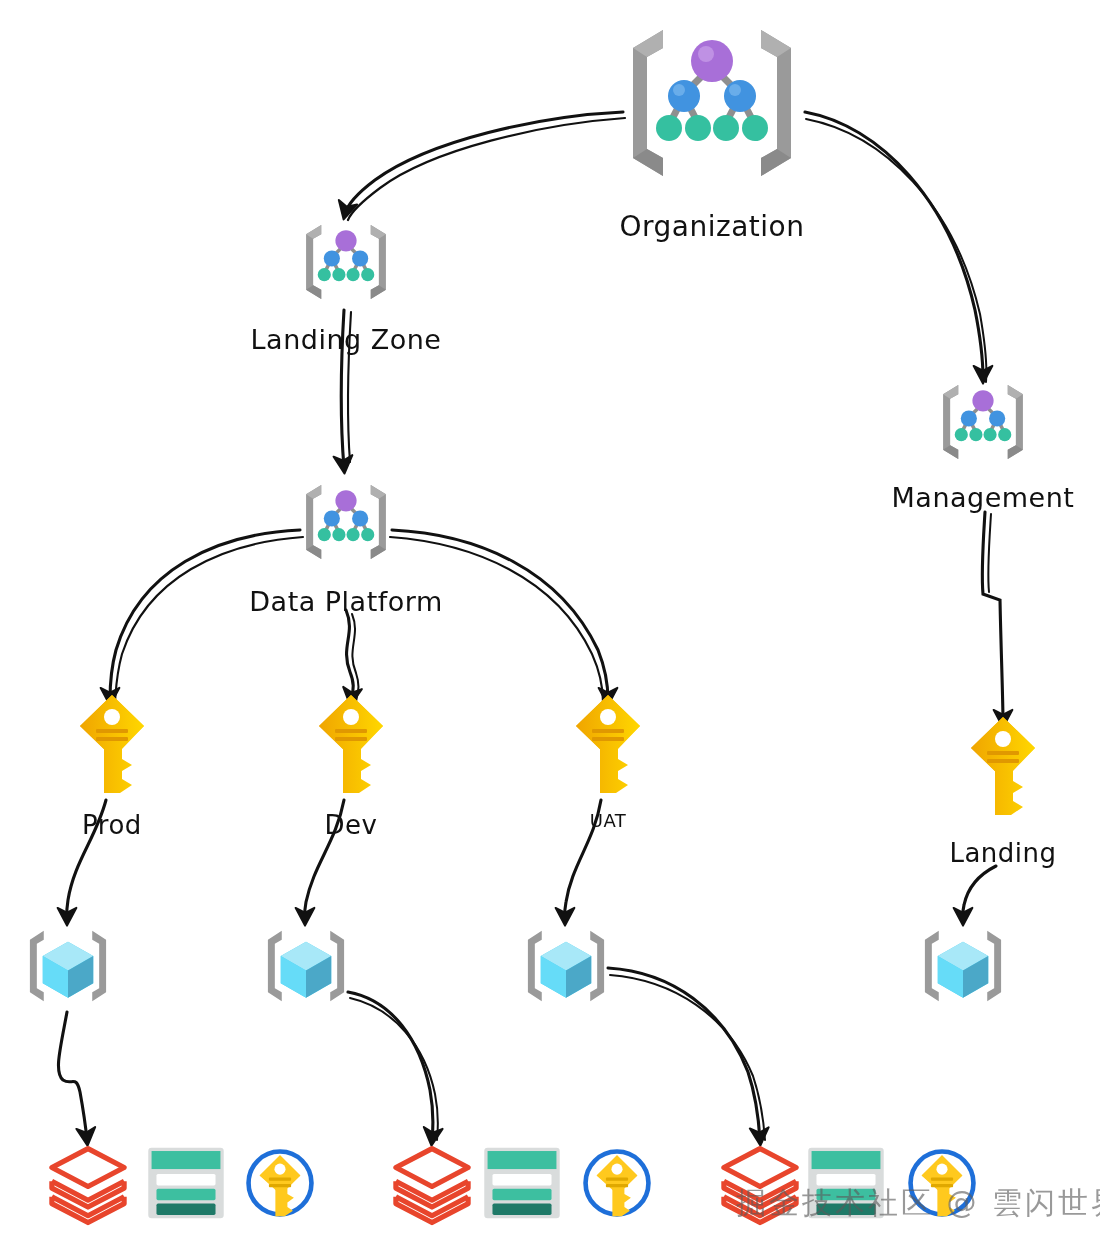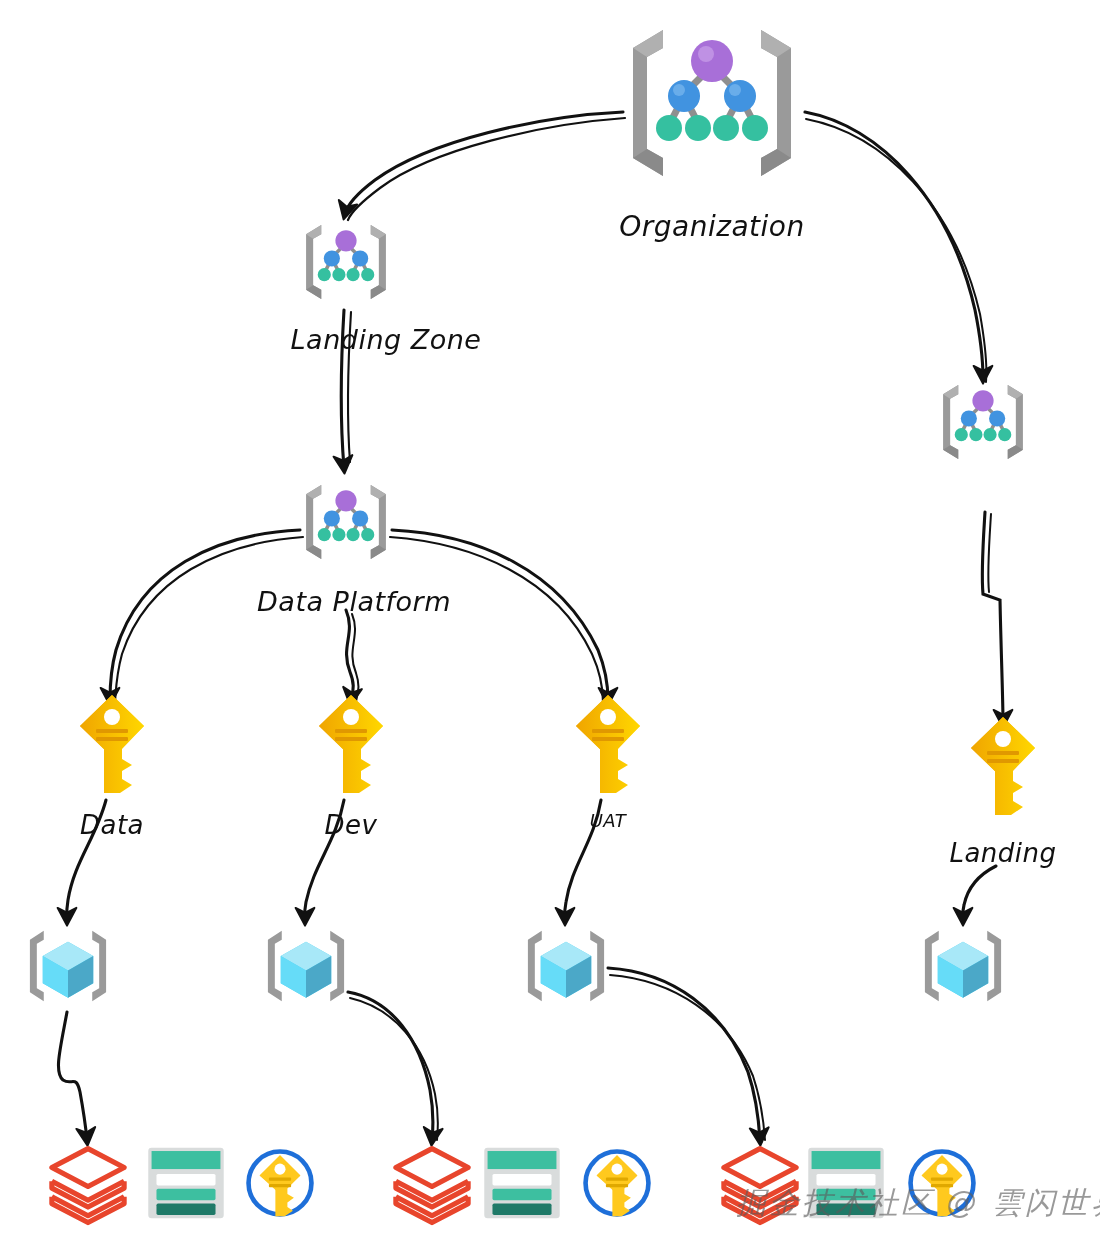--- a/index.html
+++ b/index.html
@@ -9,21 +9,20 @@
   }
   body {
     font-family: "DejaVu Sans", sans-serif;
   }
   #canvas {
     position: relative;
     width: 1100px;
     height: 1252px;
     background: #ffffff;
     overflow: hidden;
-    font-style: italic;
   }
   #edges {
     position: absolute;
     left: 0;
     top: 0;
     width: 1100px;
     height: 1252px;
     pointer-events: none;
   }
   .node {
@@ -185,21 +184,21 @@
       </g>
       <circle cx="95" cy="43" r="21" fill="#a86fd8"></circle>
       <circle cx="67" cy="78" r="16" fill="#4193e0"></circle>
       <circle cx="123" cy="78" r="16" fill="#4193e0"></circle>
       <circle cx="52" cy="110" r="13" fill="#35c0a0"></circle>
       <circle cx="81" cy="110" r="13" fill="#35c0a0"></circle>
       <circle cx="109" cy="110" r="13" fill="#35c0a0"></circle>
       <circle cx="138" cy="110" r="13" fill="#35c0a0"></circle>
     </svg>
   </div>
-  <div class="node-label" style="left:346px; top:324px; font-size:27px;margin-left:40px;">Landing Zone</div>
+  <div class="node-label" style="left:346px; top:324px; font-size:27px;">Landing Zone</div>
 
   <div class="node" style="left:983px; top:424px;">
     <svg width="96" height="88" viewBox="0 0 190 170">
       <path d="M46,12 L16,30 L16,140 L46,158 L46,140 L30,131 L30,39 L46,30 Z" fill="#9a9a9a"></path>
       <path d="M16,30 L46,12 L46,30 L30,39 Z" fill="#b0b0b0"></path>
       <path d="M16,140 L46,158 L46,140 L30,131 Z" fill="#8a8a8a"></path>
       <path d="M144,12 L174,30 L174,140 L144,158 L144,140 L160,131 L160,39 L144,30 Z" fill="#9a9a9a"></path>
       <path d="M174,30 L144,12 L144,30 L160,39 Z" fill="#b0b0b0"></path>
       <path d="M174,140 L144,158 L144,140 L160,131 Z" fill="#8a8a8a"></path>
       <g stroke="#8f8f8f" stroke-width="7" stroke-linecap="round" fill="none">
@@ -212,20 +211,21 @@
       </g>
       <circle cx="95" cy="43" r="21" fill="#a86fd8"></circle>
       <circle cx="67" cy="78" r="16" fill="#4193e0"></circle>
       <circle cx="123" cy="78" r="16" fill="#4193e0"></circle>
       <circle cx="52" cy="110" r="13" fill="#35c0a0"></circle>
       <circle cx="81" cy="110" r="13" fill="#35c0a0"></circle>
       <circle cx="109" cy="110" r="13" fill="#35c0a0"></circle>
       <circle cx="138" cy="110" r="13" fill="#35c0a0"></circle>
     </svg>
   </div>
+  <div class="node-label" style="left:983px; top:482px; font-size:27px;">Management</div>
 
   <div class="node" style="left:346px; top:524px;">
     <svg width="96" height="88" viewBox="0 0 190 170">
       <path d="M46,12 L16,30 L16,140 L46,158 L46,140 L30,131 L30,39 L46,30 Z" fill="#9a9a9a"></path>
       <path d="M16,30 L46,12 L46,30 L30,39 Z" fill="#b0b0b0"></path>
       <path d="M16,140 L46,158 L46,140 L30,131 Z" fill="#8a8a8a"></path>
       <path d="M144,12 L174,30 L174,140 L144,158 L144,140 L160,131 L160,39 L144,30 Z" fill="#9a9a9a"></path>
       <path d="M174,30 L144,12 L144,30 L160,39 Z" fill="#b0b0b0"></path>
       <path d="M174,140 L144,158 L144,140 L160,131 Z" fill="#8a8a8a"></path>
       <g stroke="#8f8f8f" stroke-width="7" stroke-linecap="round" fill="none">
@@ -238,38 +238,38 @@
       </g>
       <circle cx="95" cy="43" r="21" fill="#a86fd8"></circle>
       <circle cx="67" cy="78" r="16" fill="#4193e0"></circle>
       <circle cx="123" cy="78" r="16" fill="#4193e0"></circle>
       <circle cx="52" cy="110" r="13" fill="#35c0a0"></circle>
       <circle cx="81" cy="110" r="13" fill="#35c0a0"></circle>
       <circle cx="109" cy="110" r="13" fill="#35c0a0"></circle>
       <circle cx="138" cy="110" r="13" fill="#35c0a0"></circle>
     </svg>
   </div>
-  <div class="node-label" style="left:346px; top:586px; font-size:27px;margin-left:8px;">Data Platform</div>
+  <div class="node-label" style="left:346px; top:586px; font-size:27px;">Data Platform</div>
 
   <div class="node" style="left:112px; top:750px;">
     <svg width="72" height="110" viewBox="0 0 72 110">
       <defs>
         <linearGradient id="kg1" x1="0" y1="0" x2="1" y2="0">
           <stop offset="0" stop-color="#F0A500"></stop>
             <stop offset="1" stop-color="#FFD700"></stop>
         </linearGradient>
       </defs>
       <path d="M36,2 L68,33 L46,56 L46,66 L56,72 L46,78 L46,86 L56,92 L44,100 L28,100 L28,56 L4,33 Z" fill="url(#kg1)"></path>
       <path d="M36,2 L68,33 L36,64 L4,33 Z" fill="url(#kg1)"></path>
       <circle cx="36" cy="24" r="8" fill="#ffffff"></circle>
       <rect x="20" y="36" width="32" height="4" rx="1" fill="#E09800"></rect>
       <rect x="20" y="44" width="32" height="4" rx="1" fill="#E09800"></rect>
     </svg>
   </div>
-  <div class="node-label" style="left:112px; top:810px; font-size:26px;">Data</div>
+  <div class="node-label" style="left:112px; top:810px; font-size:26px;">Prod</div>
 
   <div class="node" style="left:351px; top:750px;">
     <svg width="72" height="110" viewBox="0 0 72 110">
       <path d="M36,2 L68,33 L46,56 L46,66 L56,72 L46,78 L46,86 L56,92 L44,100 L28,100 L28,56 L4,33 Z" fill="url(#kg1)"></path>
       <path d="M36,2 L68,33 L36,64 L4,33 Z" fill="url(#kg1)"></path>
       <circle cx="36" cy="24" r="8" fill="#ffffff"></circle>
       <rect x="20" y="36" width="32" height="4" rx="1" fill="#E09800"></rect>
       <rect x="20" y="44" width="32" height="4" rx="1" fill="#E09800"></rect>
     </svg>
   </div>

